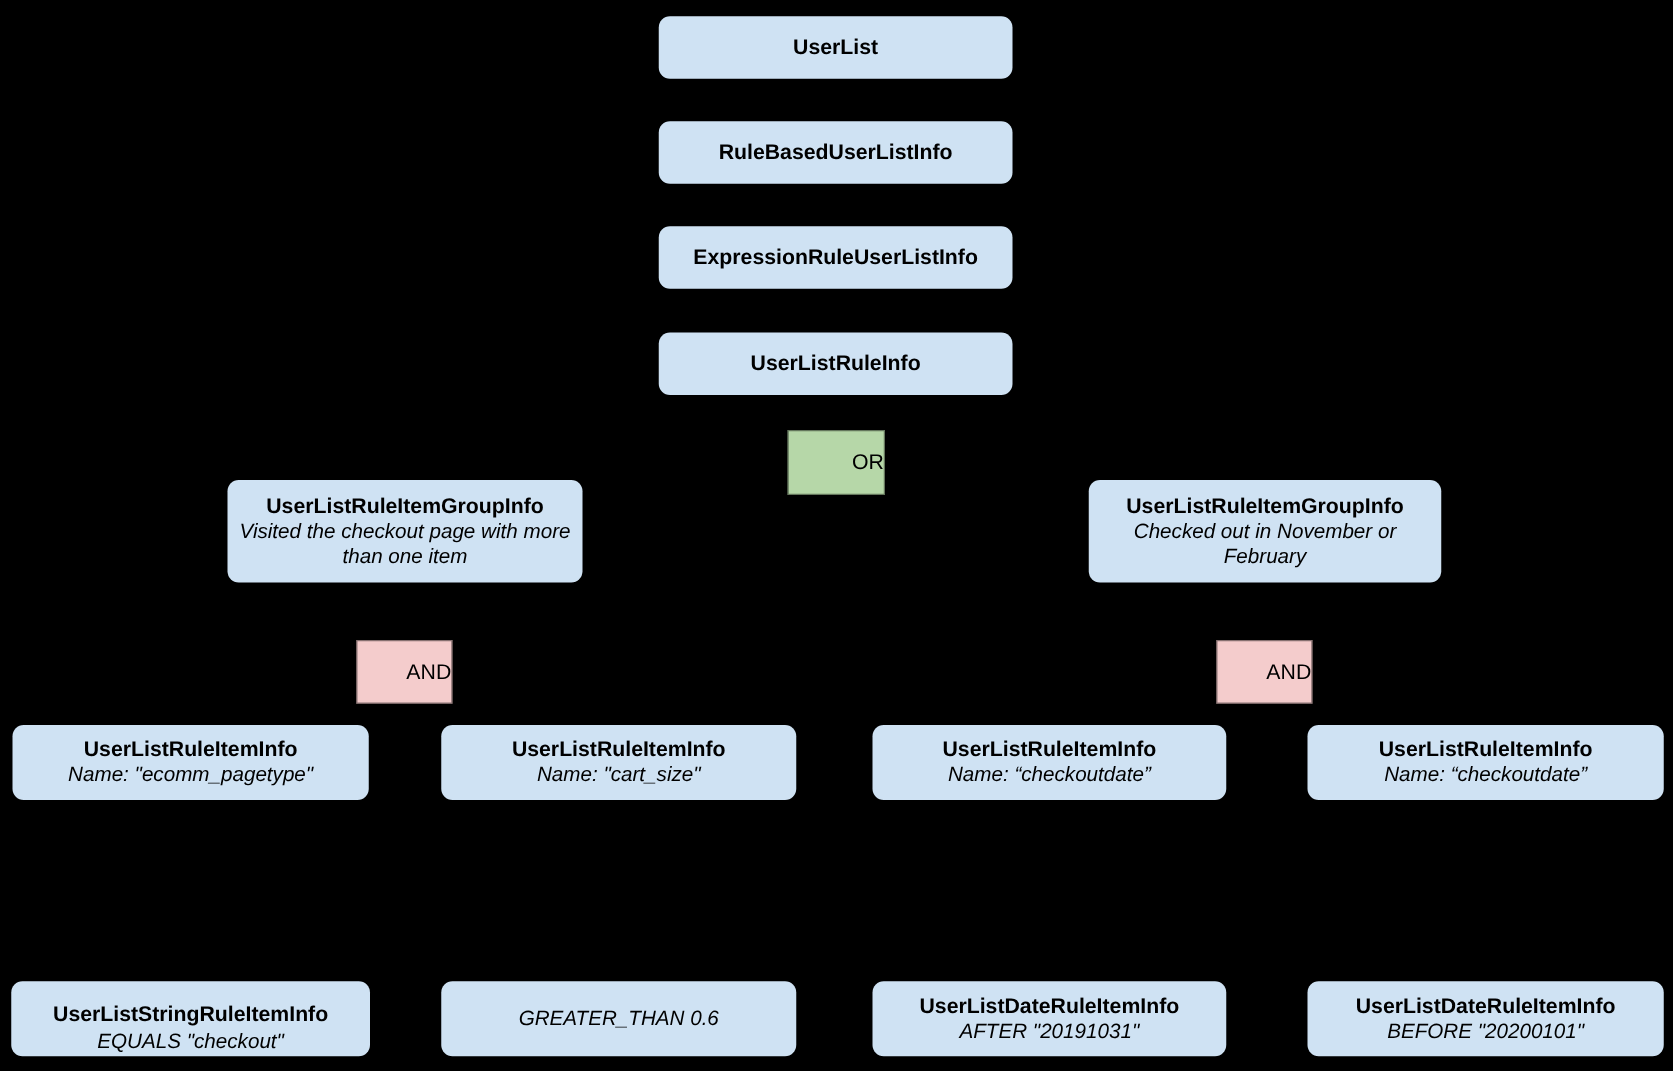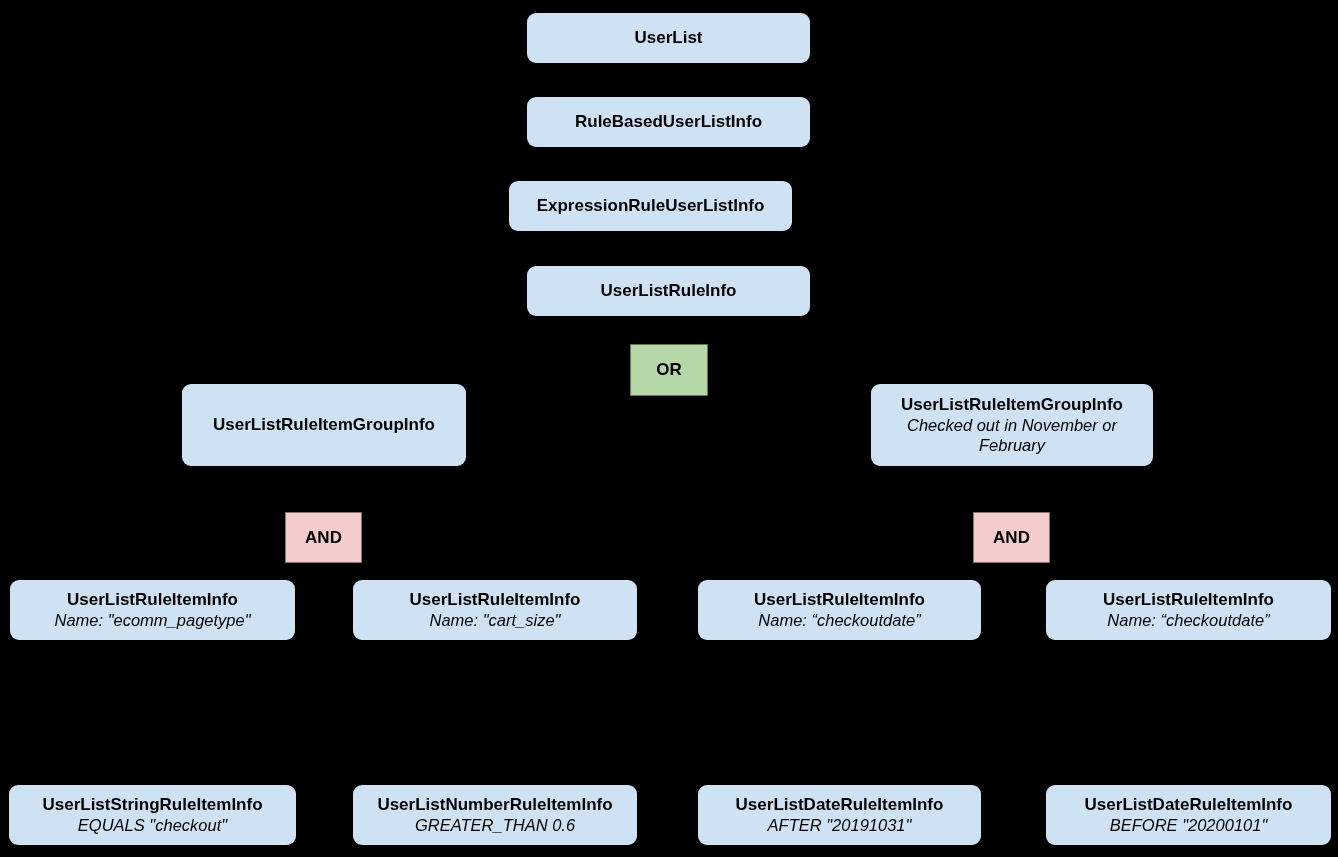--- a/index.html
+++ b/index.html
@@ -35,22 +35,22 @@
   }
   .node .detail {
     font-style: italic;
     font-size: 16.5px;
     line-height: 1.22;
   }
   .op {
     position: absolute;
     display: flex;
     align-items: center;
-    justify-content: center;
-    font-weight: bold;
+    justify-content: flex-end;
+    font-weight: normal;
     font-size: 17px;
     box-sizing: border-box;
     border: 1px solid rgba(0,0,0,0.45);
   }
   .op-or  { background: var(--or-fill, #b6d7a8); }
   .op-and { background: var(--and-fill, #f4cccc); }
   .arrowhead {
     position: absolute;
     width: 28px;
     height: 11px;
@@ -65,37 +65,38 @@
 <div class="canvas">
 
   <div class="node" style="left:527px; top:97px; width:283px; height:50px;">
     <div class="title">RuleBasedUserListInfo</div>
   </div>
 
   <div class="node" style="left:527px; top:13px; width:283px; height:50px;">
     <div class="title">UserList</div>
   </div>
 
-  <div class="node" style="left:509px; top:181px; width:283px; height:50px;">
+  <div class="node" style="left:527px; top:181px; width:283px; height:50px;">
     <div class="title">ExpressionRuleUserListInfo</div>
   </div>
 
   <div class="node" style="left:527px; top:266px; width:283px; height:50px;">
     <div class="title">UserListRuleInfo</div>
   </div>
 
   <div class="op op-or" style="left:630px; top:344px; width:78px; height:52px;">
     <span>OR</span>
   </div>
 
   <div class="arrowhead left" style="left:327px; top:375px;"></div>
   <div class="arrowhead right" style="left:983px; top:375px;"></div>
 
   <div class="node" style="left:182px; top:384px; width:284px; height:82px;">
     <div class="title">UserListRuleItemGroupInfo</div>
+    <div class="detail">Visited the checkout page with more than one item</div>
   </div>
 
   <div class="node" style="left:871px; top:384px; width:282px; height:82px;">
     <div class="title">UserListRuleItemGroupInfo</div>
     <div class="detail">Checked out in November or February</div>
   </div>
 
   <div class="op op-and" style="left:285px; top:512px; width:77px; height:51px;">
     <span>AND</span>
   </div>
@@ -117,27 +118,26 @@
   <div class="node" style="left:698px; top:580px; width:283px; height:60px;">
     <div class="title">UserListRuleItemInfo</div>
     <div class="detail">Name: “checkoutdate”</div>
   </div>
 
   <div class="node" style="left:1046px; top:580px; width:285px; height:60px;">
     <div class="title">UserListRuleItemInfo</div>
     <div class="detail">Name: “checkoutdate”</div>
   </div>
 
-  <div class="node" style="left:9px; top:785px; width:287px; height:60px;">
+  <div class="node" style="left:9px; top:785px; width:287px; height:60px;justify-content:flex-end;">
     <div class="title">UserListStringRuleItemInfo</div>
     <div class="detail">EQUALS "checkout"</div>
   </div>
 
   <div class="node" style="left:353px; top:785px; width:284px; height:60px;">
-    <div class="title">UserListNumberRuleItemInfo</div>
     <div class="detail">GREATER_THAN 0.6</div>
   </div>
 
   <div class="node" style="left:698px; top:785px; width:283px; height:60px;">
     <div class="title">UserListDateRuleItemInfo</div>
     <div class="detail">AFTER "20191031"</div>
   </div>
 
   <div class="node" style="left:1046px; top:785px; width:285px; height:60px;">
     <div class="title">UserListDateRuleItemInfo</div>

